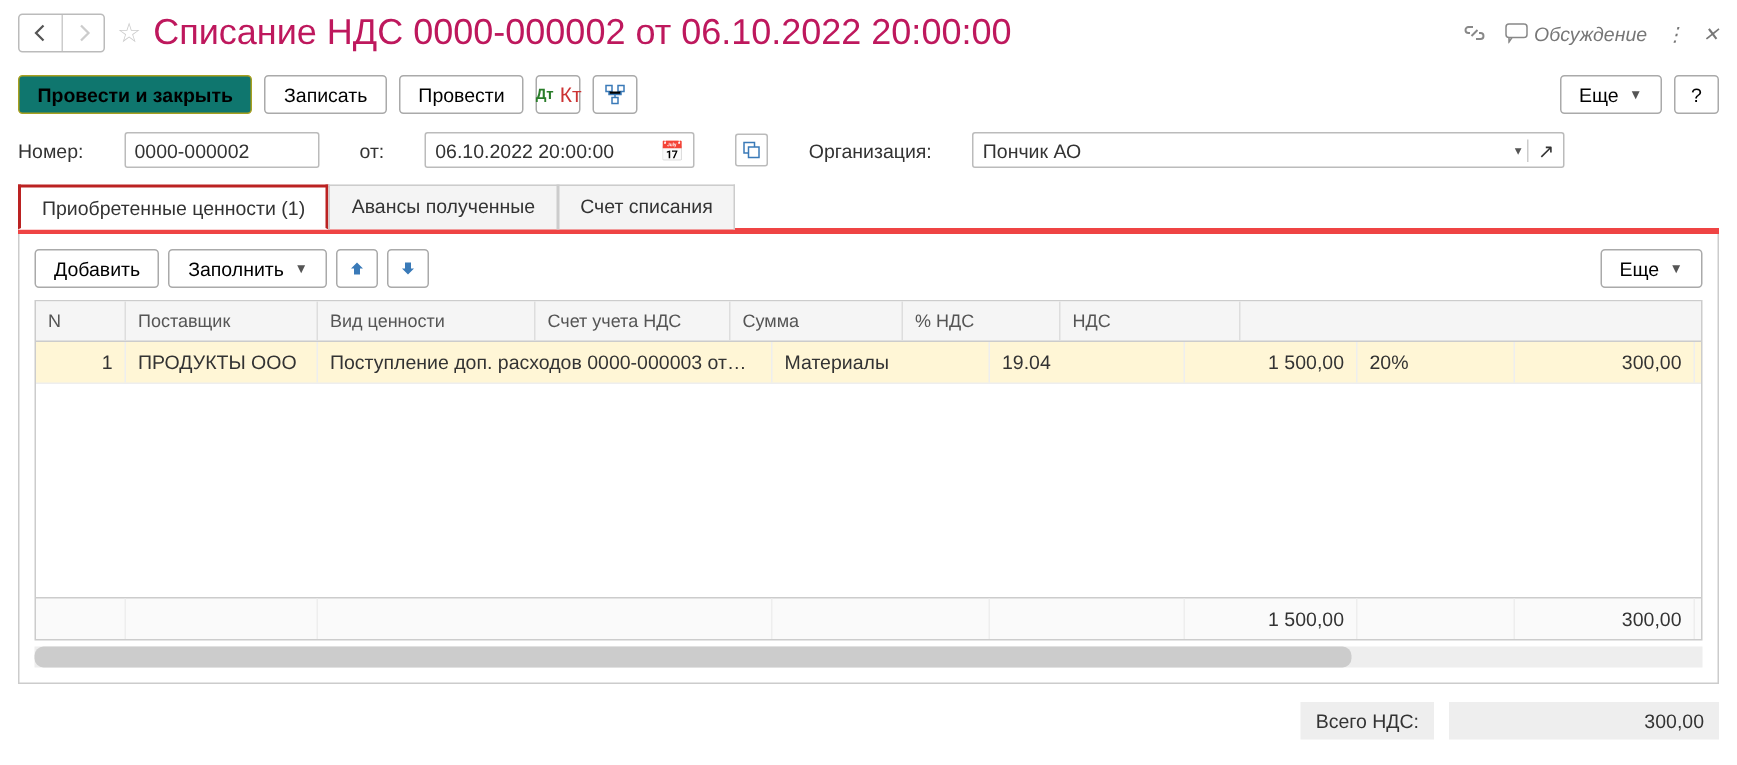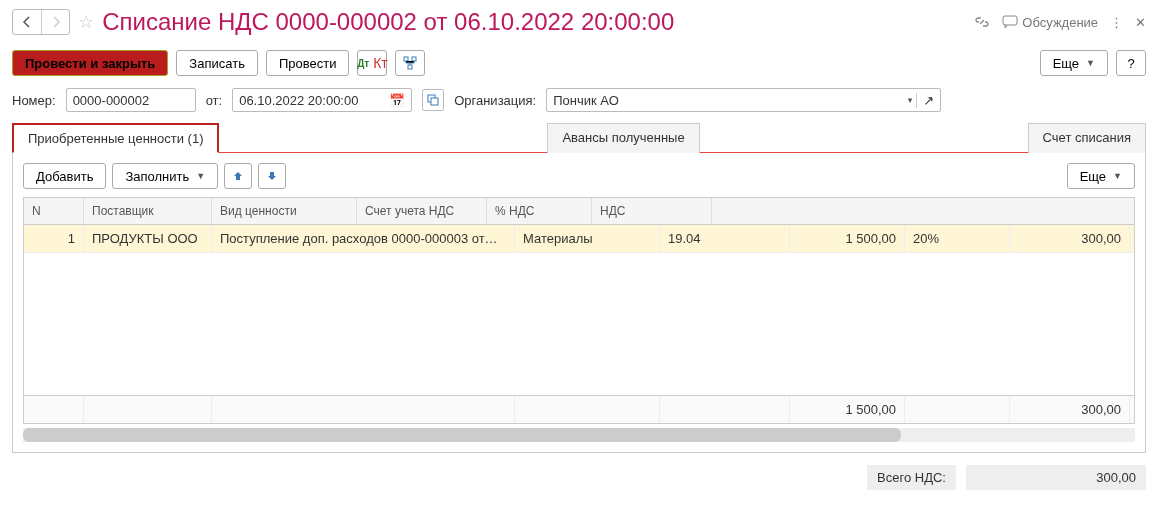--- a/index.html
+++ b/index.html
@@ -4,40 +4,40 @@
 <style>
 * { box-sizing: border-box; margin: 0; padding: 0; font-family: Arial, sans-serif; font-size: 13px; }
 body { background: #fff; width: 1158px; height: 510px; overflow: hidden; padding: 8px 12px; color: #333; }
 .titlebar { display: flex; align-items: center; gap: 8px; margin-bottom: 14px; }
 .nav-btns { display: flex; border: 1px solid #bbb; border-radius: 3px; }
 .nav-btn { width: 28px; height: 24px; display: flex; align-items: center; justify-content: center; cursor: pointer; }
 .nav-btn + .nav-btn { border-left: 1px solid #ccc; }
 .star-icon { color: #ccc; font-size: 18px; cursor: pointer; }
 .title { font-size: 24px; flex: 1; color: #be185d; }
 .titlebar-right { display: flex; align-items: center; gap: 12px; color: #777; }
-.icon-btn { cursor: pointer; display: inline-flex; align-items: center; gap: 4px; }
+.icon-btn { cursor: pointer; display: inline-flex; align-items: center; gap: 4px; font-style: italic; }
 
 .toolbar { display: flex; align-items: center; gap: 8px; margin-bottom: 12px; }
 .btn { border: 1px solid #aaa; border-radius: 3px; padding: 4px 12px; height: 26px; background: #fff; cursor: pointer; display: inline-flex; align-items: center; gap: 4px; }
-.btn-primary { background: #b91c1c; border-color: #a8a020; font-weight: bold; }
+.btn-primary { background: #0f766e; border-color: #a8a020; font-weight: bold; }
 .btn-icon { width: 30px; padding: 0; justify-content: center; }
 .spacer { flex: 1; }
 .caret { font-size: 9px; color: #555; margin-left: 3px; }
 
-.fields { display: flex; align-items: center; gap: 10px; margin-bottom: 10px; }
+.fields { display: flex; align-items: center; gap: 27px; margin-bottom: 10px; }
 .fld-label { color: #333; }
 .fld-input { border: 1px solid #bbb; border-radius: 2px; height: 24px; padding: 0 6px; background: #fff; display: flex; align-items: center; }
 .fld-input.num { width: 130px; }
 .fld-input.date { width: 180px; display: flex; justify-content: space-between; }
 .fld-input.org { width: 395px; display: flex; justify-content: space-between; }
 .cal-icon { color: #666; cursor: pointer; }
 .small-ic { width: 22px; height: 22px; border: 1px solid #bbb; border-radius: 2px; display: flex; align-items: center; justify-content: center; cursor: pointer; background: #fff; }
 .org-right { display: flex; gap: 4px; align-items: center; }
 
-.tabs { display: flex; border-bottom: 1px solid #ef4444; justify-content: space-between; }
+.tabs { display: flex; border-bottom: 4px solid #ef4444; }
 .tab { padding: 6px 14px; border: 1px solid #ccc; border-bottom: none; background: #f4f4f4; cursor: pointer; position: relative; top: 1px; }
 .tab.active { background: #fff; border: 2px solid #b22; border-bottom: 1px solid #fff; color: #333; }
 
 .panel { border: 1px solid #ccc; border-top: none; padding: 10px; }
 .panel-toolbar { display: flex; align-items: flex-start; gap: 6px; margin-bottom: 8px; }
 .arrow-btn { width: 28px; height: 26px; border: 1px solid #aaa; border-radius: 3px; display: flex; align-items: center; justify-content: center; cursor: pointer; background: #fff; }
 
 .table { border: 1px solid #ccc; }
 .thead { display: flex; background: #f5f5f5; border-bottom: 1px solid #ccc; }
 .th { padding: 6px 8px; border-right: 1px solid #ddd; color: #555; font-size: 12px; }
@@ -177,20 +177,21 @@
         <span class="caret">▼</span>
       </button>
   </div>
 
   <div class="table">
     <div class="thead">
       <div class="th c-n">N</div>
       <div class="th c-sup">Поставщик</div>
       <div class="th c-typ">Вид ценности</div>
       <div class="th c-acc">Счет учета НДС</div>
+      <div class="th c-sum">Сумма</div>
       <div class="th c-pct">% НДС</div>
       <div class="th c-vat">НДС</div>
     </div>
     <div class="tbody">
       <div class="trow">
         <div class="td c-n right">1</div>
         <div class="td c-sup">ПРОДУКТЫ ООО</div>
         <div class="td c-doc">Поступление доп. расходов 0000-000003 от…</div>
         <div class="td c-typ">Материалы</div>
         <div class="td c-acc">19.04</div>

